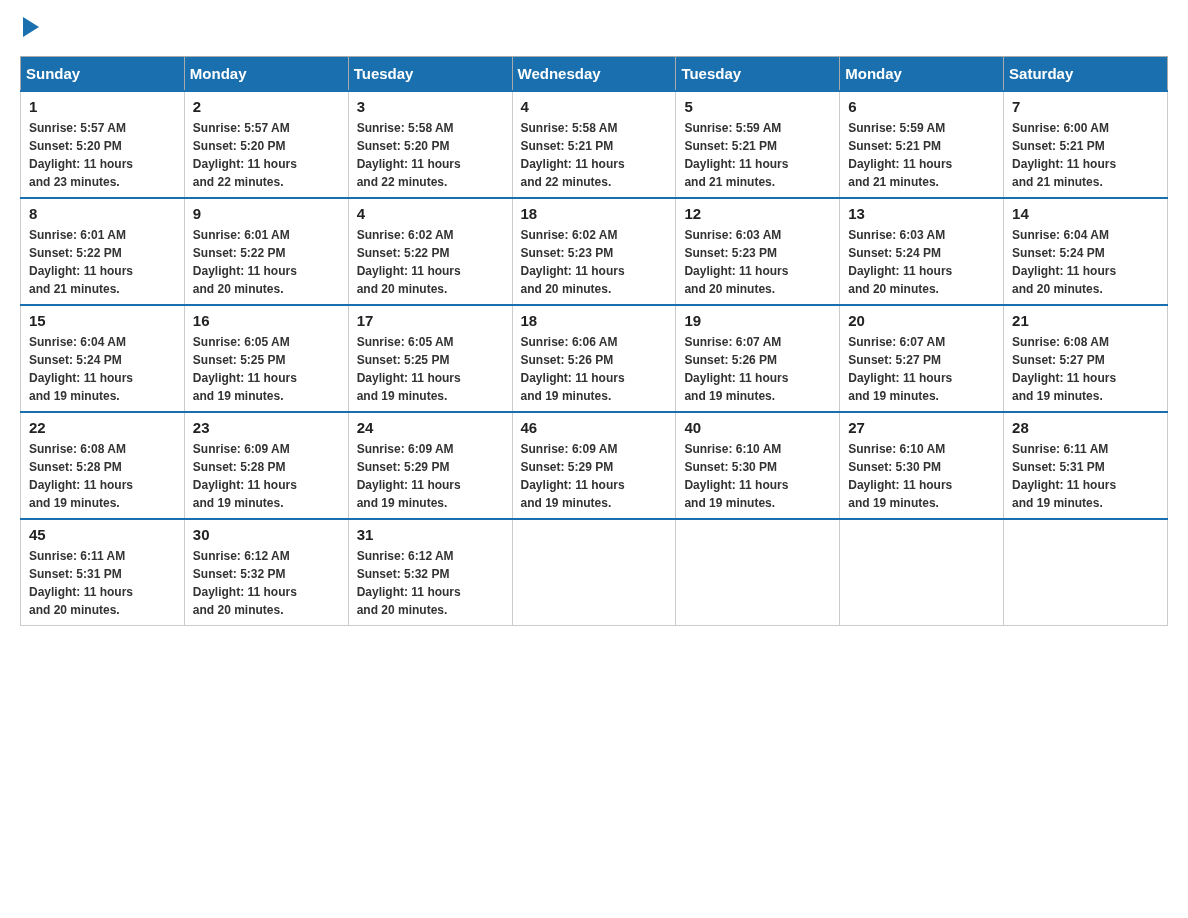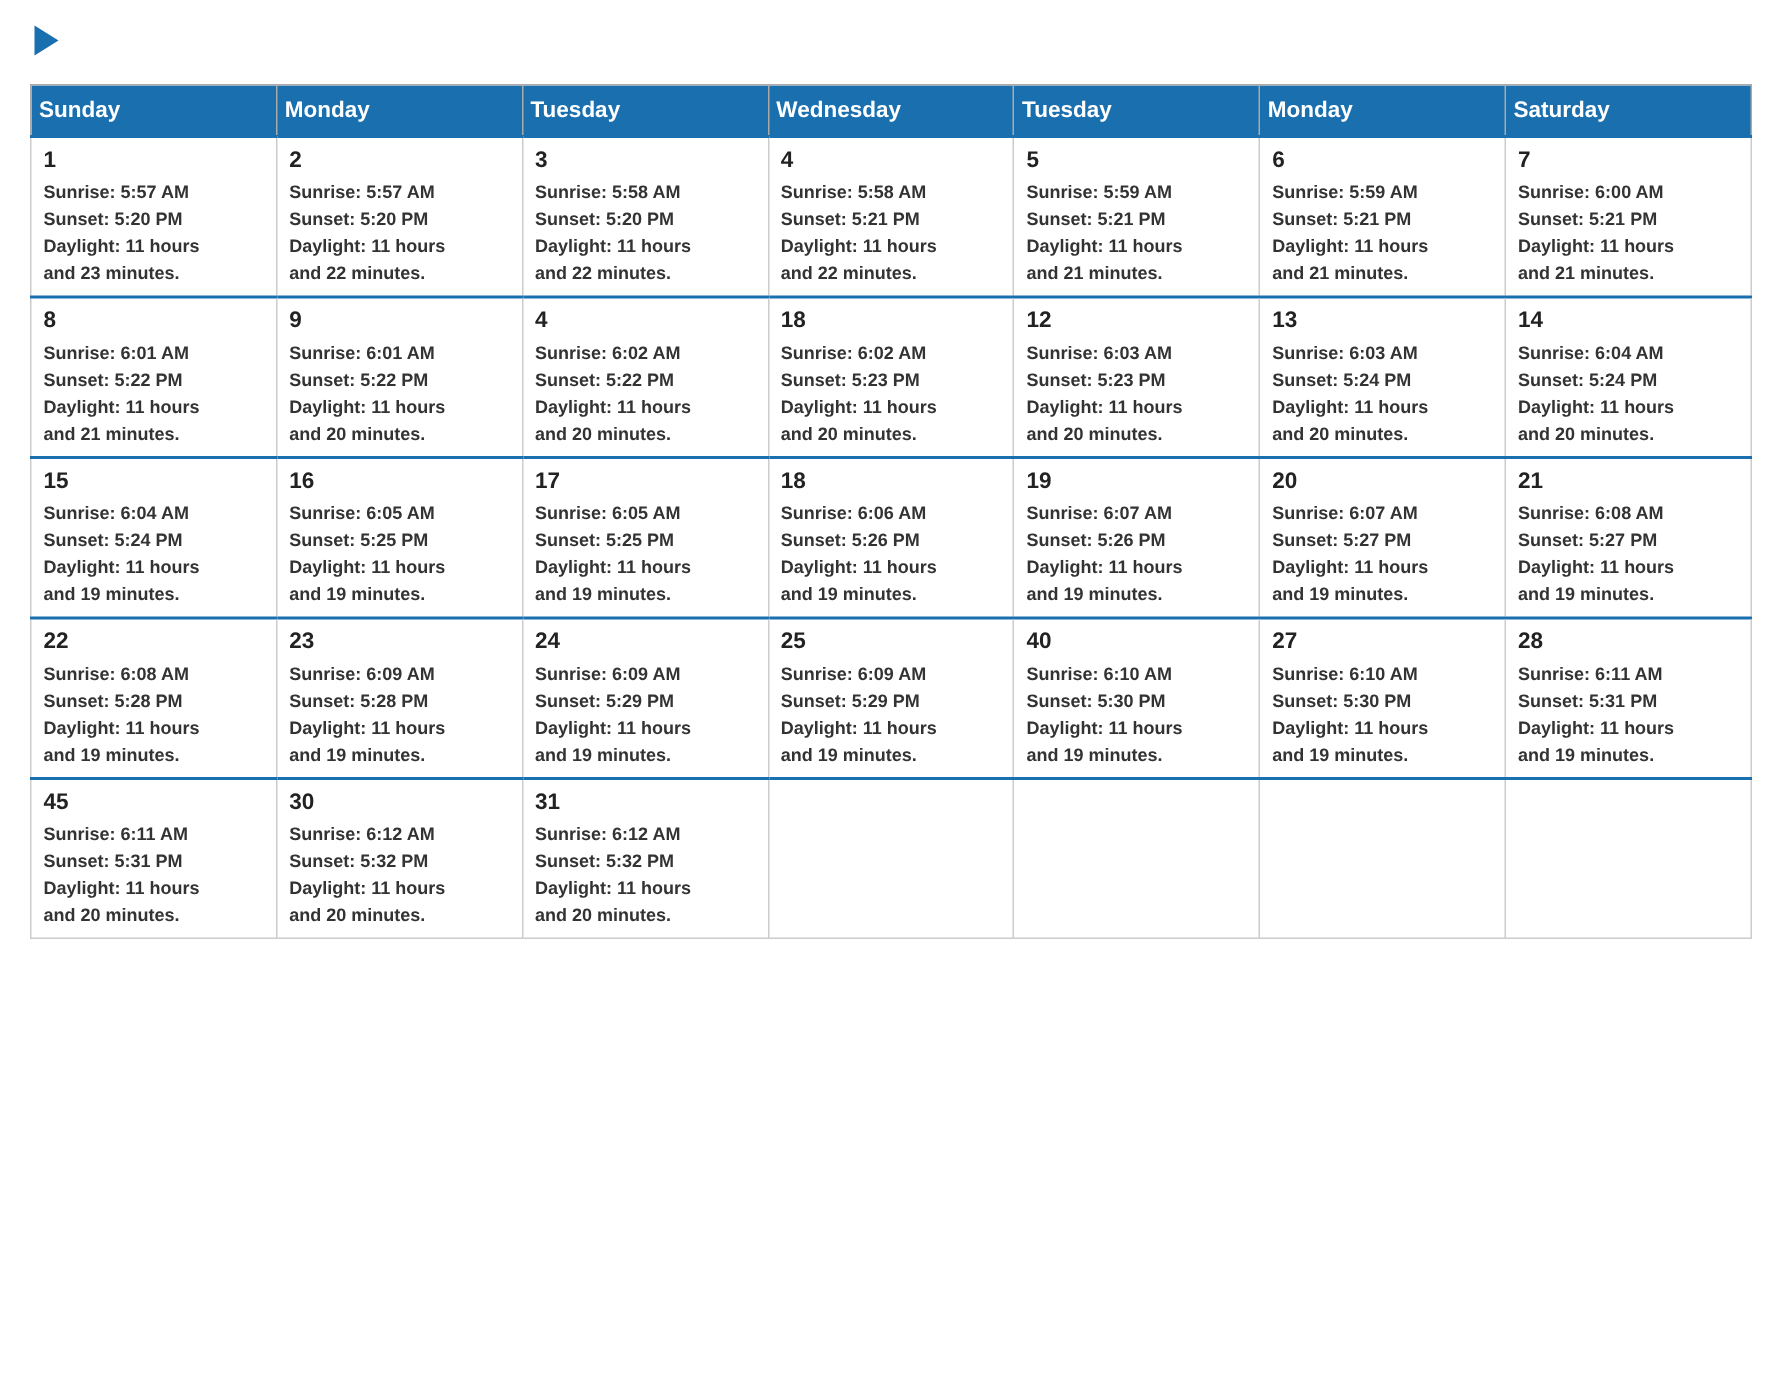--- a/index.html
+++ b/index.html
@@ -237,21 +237,21 @@
       </td>
         <td>
         <span class="day-number">23</span>
         <span class="day-info">Sunrise: 6:09 AM<br>Sunset: 5:28 PM<br>Daylight: 11 hours<br>and 19 minutes.</span>
       </td>
         <td>
         <span class="day-number">24</span>
         <span class="day-info">Sunrise: 6:09 AM<br>Sunset: 5:29 PM<br>Daylight: 11 hours<br>and 19 minutes.</span>
       </td>
         <td>
-        <span class="day-number">25</span>
+        <span class="day-number">46</span>
         <span class="day-info">Sunrise: 6:09 AM<br>Sunset: 5:29 PM<br>Daylight: 11 hours<br>and 19 minutes.</span>
       </td>
         <td>
         <span class="day-number">40</span>
         <span class="day-info">Sunrise: 6:10 AM<br>Sunset: 5:30 PM<br>Daylight: 11 hours<br>and 19 minutes.</span>
       </td>
         <td>
         <span class="day-number">27</span>
         <span class="day-info">Sunrise: 6:10 AM<br>Sunset: 5:30 PM<br>Daylight: 11 hours<br>and 19 minutes.</span>
       </td>

